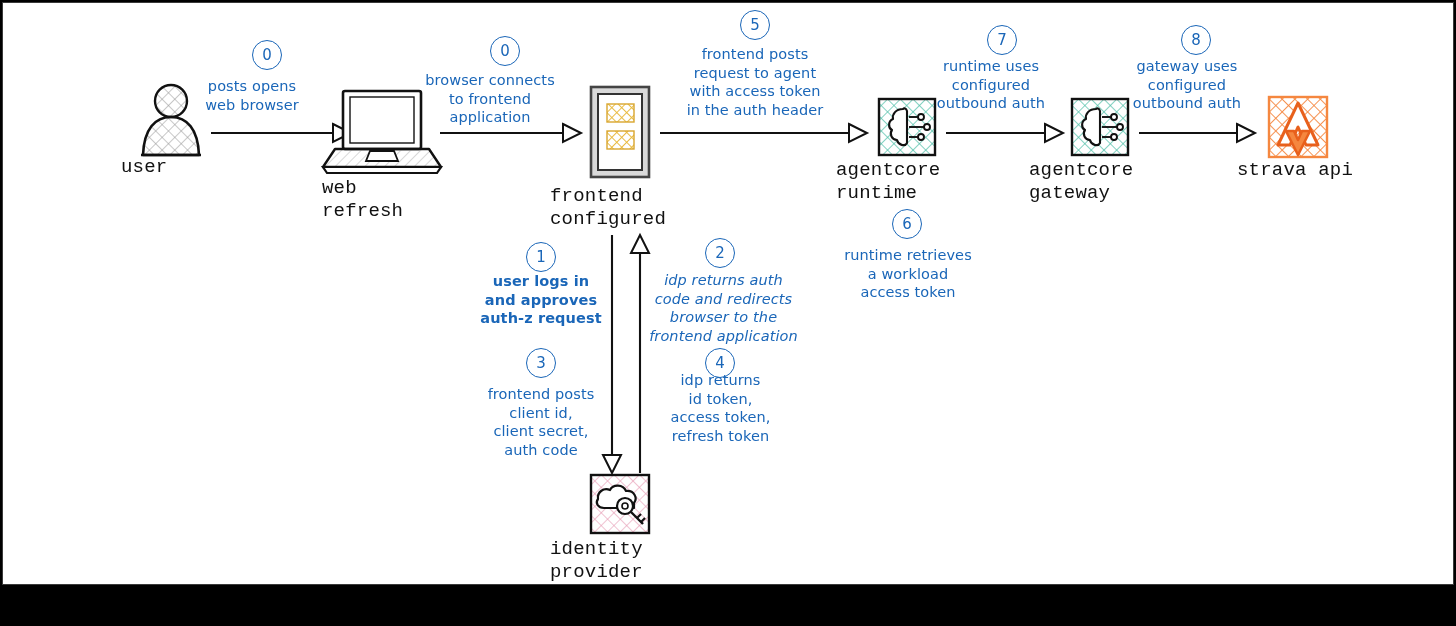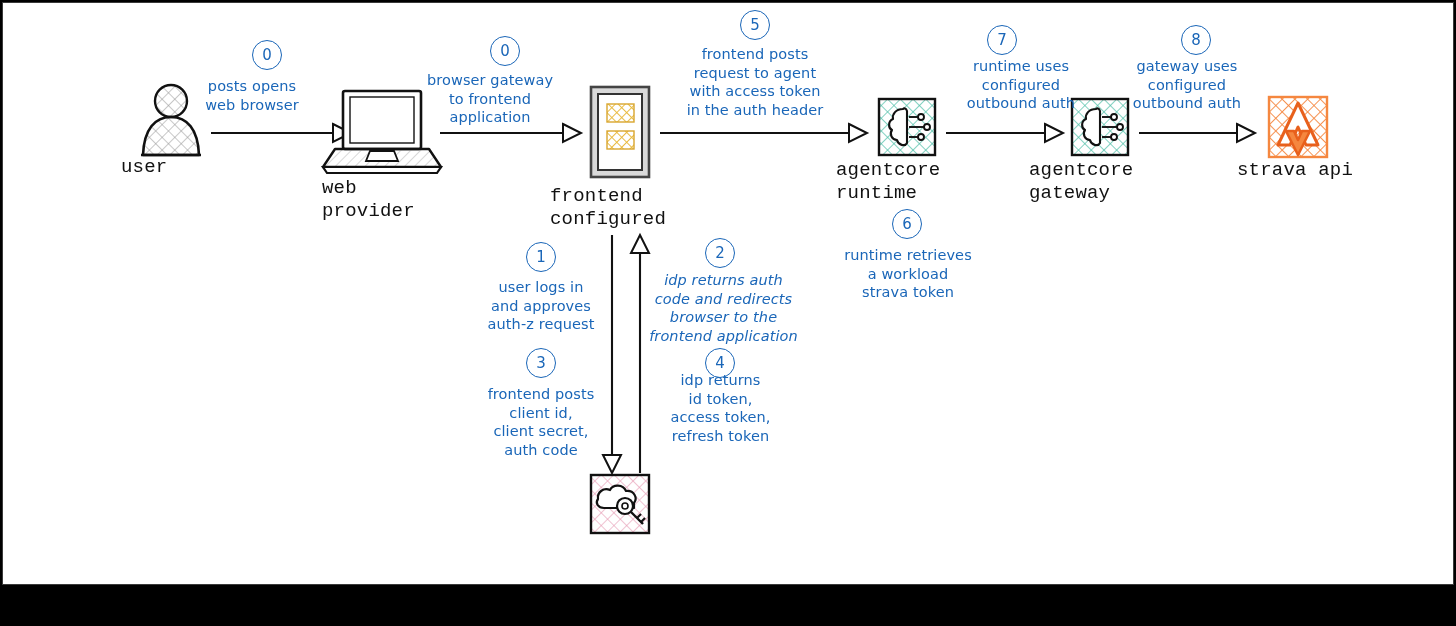--- a/index.html
+++ b/index.html
@@ -213,57 +213,59 @@
   <div class="numcirc" style="left:984px;  top:22px;">7</div>
   <div class="numcirc" style="left:1178px; top:22px;">8</div>
   <div class="numcirc" style="left:889px;  top:206px;">6</div>
   <div class="numcirc" style="left:523px;  top:239px;">1</div>
   <div class="numcirc" style="left:702px;  top:235px;">2</div>
   <div class="numcirc" style="left:523px;  top:345px;">3</div>
   <div class="numcirc" style="left:702px;  top:345px;">4</div>
 
   <div class="steptext" style="left:174px;  top:74px;  width:150px;">posts opens
 web browser</div>
-  <div class="steptext" style="left:412px;  top:68px;  width:150px;">browser gateway
+  <div class="steptext" style="left:412px;  top:68px;  width:150px;">browser connects
 to frontend
 application</div>
   <div class="steptext" style="left:672px;  top:42px;  width:160px;">frontend posts
 request to agent
 with access token
 in the auth header</div>
-  <div class="steptext" style="left:943px;  top:54px;  width:150px;">runtime uses
+  <div class="steptext" style="left:913px;  top:54px;  width:150px;">runtime uses
 configured
 outbound auth</div>
   <div class="steptext" style="left:1109px; top:54px;  width:150px;">gateway uses
 configured
 outbound auth</div>
   <div class="steptext" style="left:825px;  top:243px; width:160px;">runtime retrieves
 a workload
-strava token</div>
-  <div class="steptext" style="left:463px;  top:275px; width:150px;">user logs in
+access token</div>
+  <div class="steptext" style="left:463px;  top:269px; width:150px;font-weight:bold;">user logs in
 and approves
 auth-z request</div>
   <div class="steptext" style="left:638px;  top:268px; width:165px;font-style:italic;">idp returns auth
 code and redirects
 browser to the
 frontend application</div>
   <div class="steptext" style="left:463px;  top:382px; width:150px;">frontend posts
 client id,
 client secret,
 auth code</div>
   <div class="steptext" style="left:645px;  top:368px; width:145px;">idp returns
 id token,
 access token,
 refresh token</div>
 
   <div class="nodelabel" style="left:118px;  top:153px; width:100px;">user</div>
   <div class="nodelabel" style="left:319px;  top:174px; width:120px;">web
-provider</div>
+refresh</div>
   <div class="nodelabel" style="left:547px;  top:182px; width:140px;">frontend
 configured</div>
   <div class="nodelabel" style="left:833px;  top:156px; width:140px;">agentcore
 runtime</div>
   <div class="nodelabel" style="left:1026px; top:156px; width:140px;">agentcore
 gateway</div>
   <div class="nodelabel" style="left:1234px; top:156px; width:120px;">strava api</div>
+  <div class="nodelabel" style="left:547px;  top:535px; width:140px;">identity
+provider</div>
 
 
 </div>
 
 </body></html>

